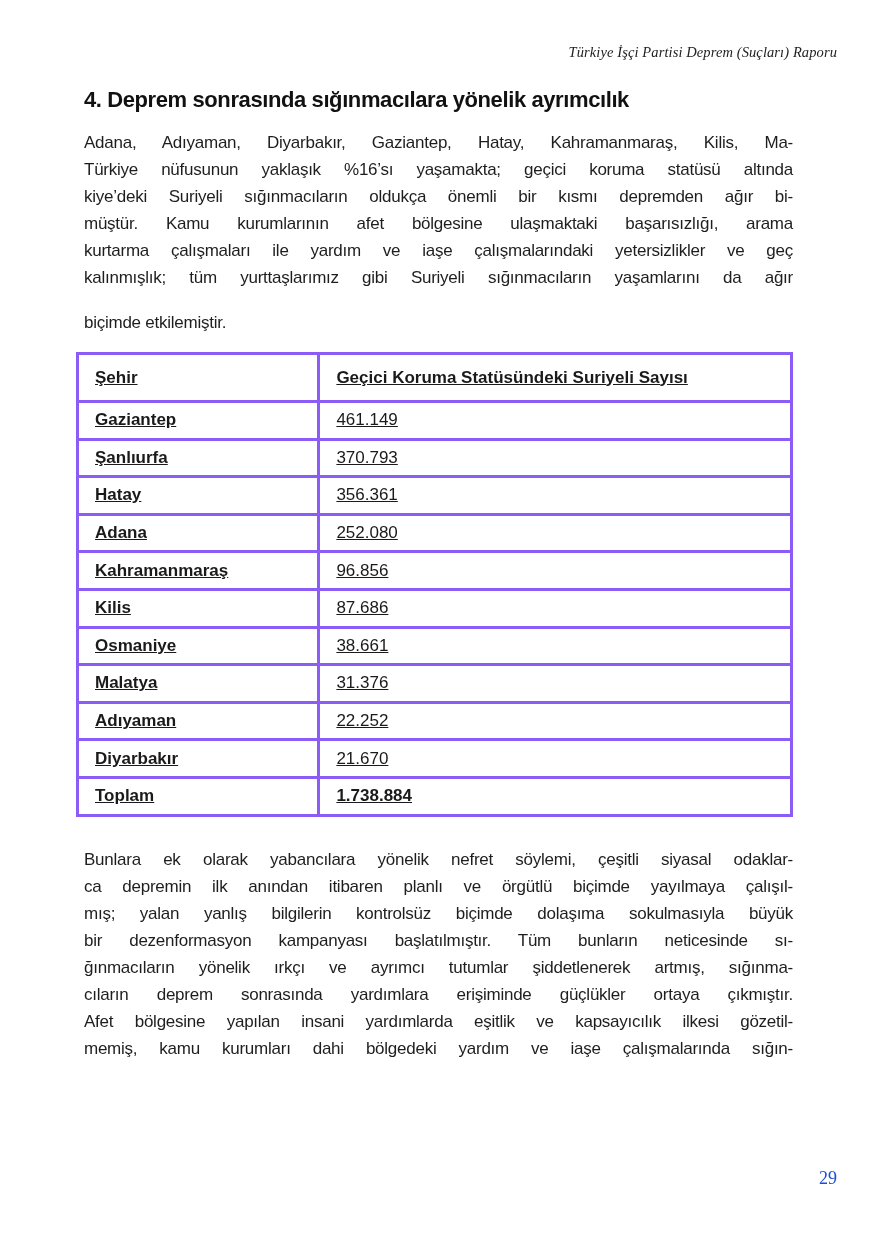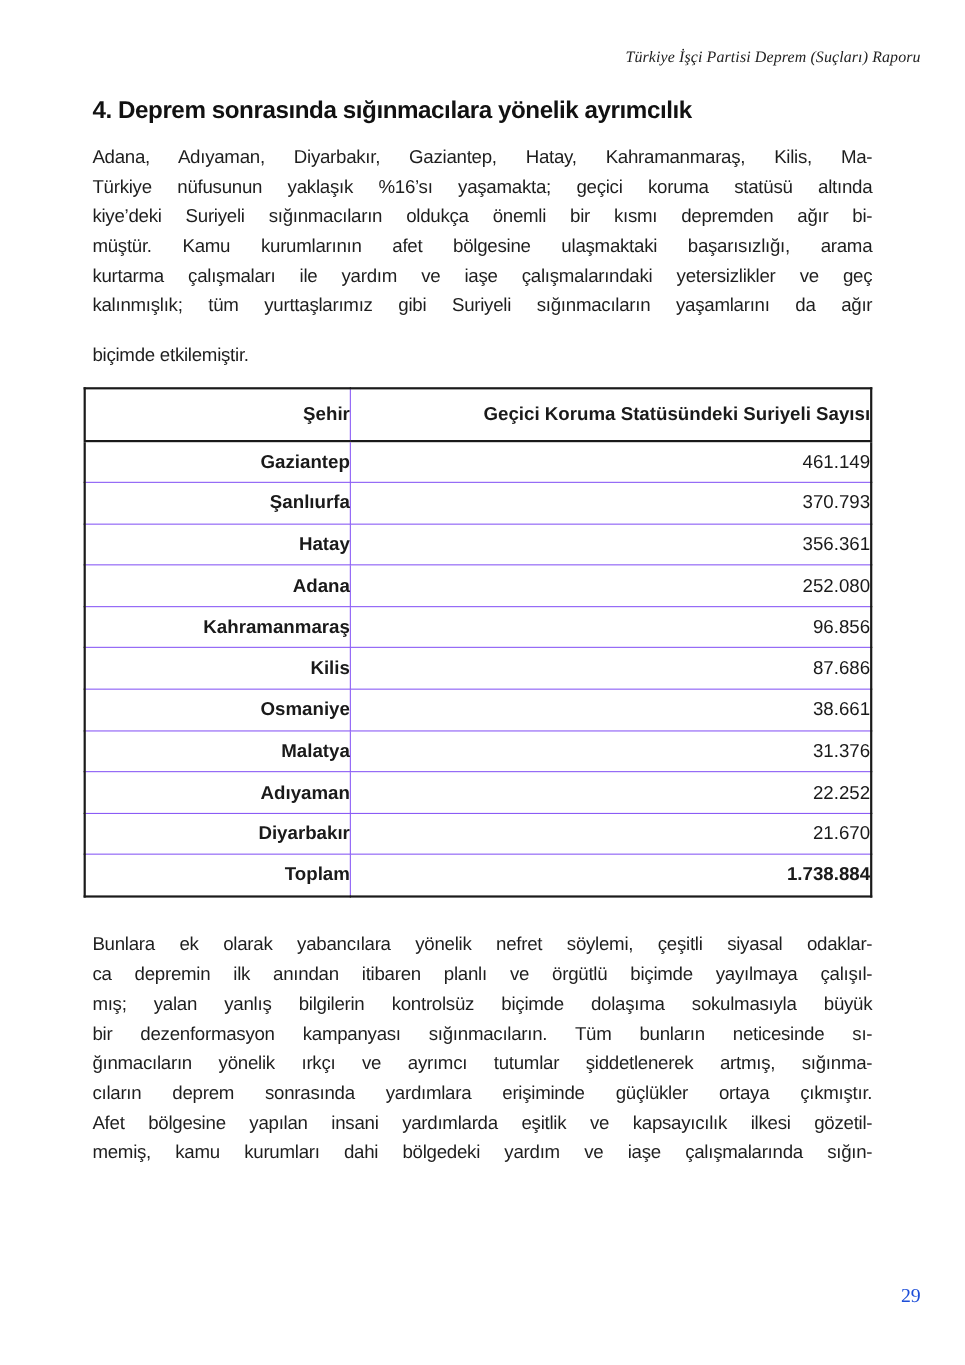--- a/index.html
+++ b/index.html
@@ -51,24 +51,25 @@
   }
   .city-table {
     margin-top: 16px;
     margin-left: -8px;
     width: 717px;
     border-collapse: collapse;
     font-size: 17px;
     color: #1a1a1a;
   }
   .city-table th, .city-table td {
-    border: 1px solid #8b5cf6;
-    text-align: right;
+    border: 3px solid #8b5cf6;
+    text-align: left;
     vertical-align: middle;
     padding: 0 0 0 16px;
+    text-decoration: underline;
   }
   .city-table thead th {
     font-weight: 700;
     height: 48px;
     border-bottom: 2px solid #1a1a1a;
   }
   .city-table tbody td, .city-table tfoot td {
     height: 37.6px;
     font-weight: 400;
   }
@@ -164,21 +165,21 @@
         <td class="city">Toplam</td>
         <td>1.738.884</td>
       </tr>
     </tfoot>
   </table>
 
   <div class="para second">
       <div class="line">Bunlara ek olarak yabancılara yönelik nefret söylemi, çeşitli siyasal odaklar-</div>
       <div class="line">ca depremin ilk anından itibaren planlı ve örgütlü biçimde yayılmaya çalışıl-</div>
       <div class="line">mış; yalan yanlış bilgilerin kontrolsüz biçimde dolaşıma sokulmasıyla büyük</div>
-      <div class="line">bir dezenformasyon kampanyası sığınmacıların. Tüm bunların neticesinde sı-</div>
+      <div class="line">bir dezenformasyon kampanyası başlatılmıştır. Tüm bunların neticesinde sı-</div>
       <div class="line">ğınmacıların yönelik ırkçı ve ayrımcı tutumlar şiddetlenerek artmış, sığınma-</div>
       <div class="line">cıların deprem sonrasında yardımlara erişiminde güçlükler ortaya çıkmıştır.</div>
       <div class="line">Afet bölgesine yapılan insani yardımlarda eşitlik ve kapsayıcılık ilkesi gözetil-</div>
       <div class="line">memiş, kamu kurumları dahi bölgedeki yardım ve iaşe çalışmalarında sığın-</div>
     </div>
 
   <div class="page-number">29</div>
 
 </div>
 

